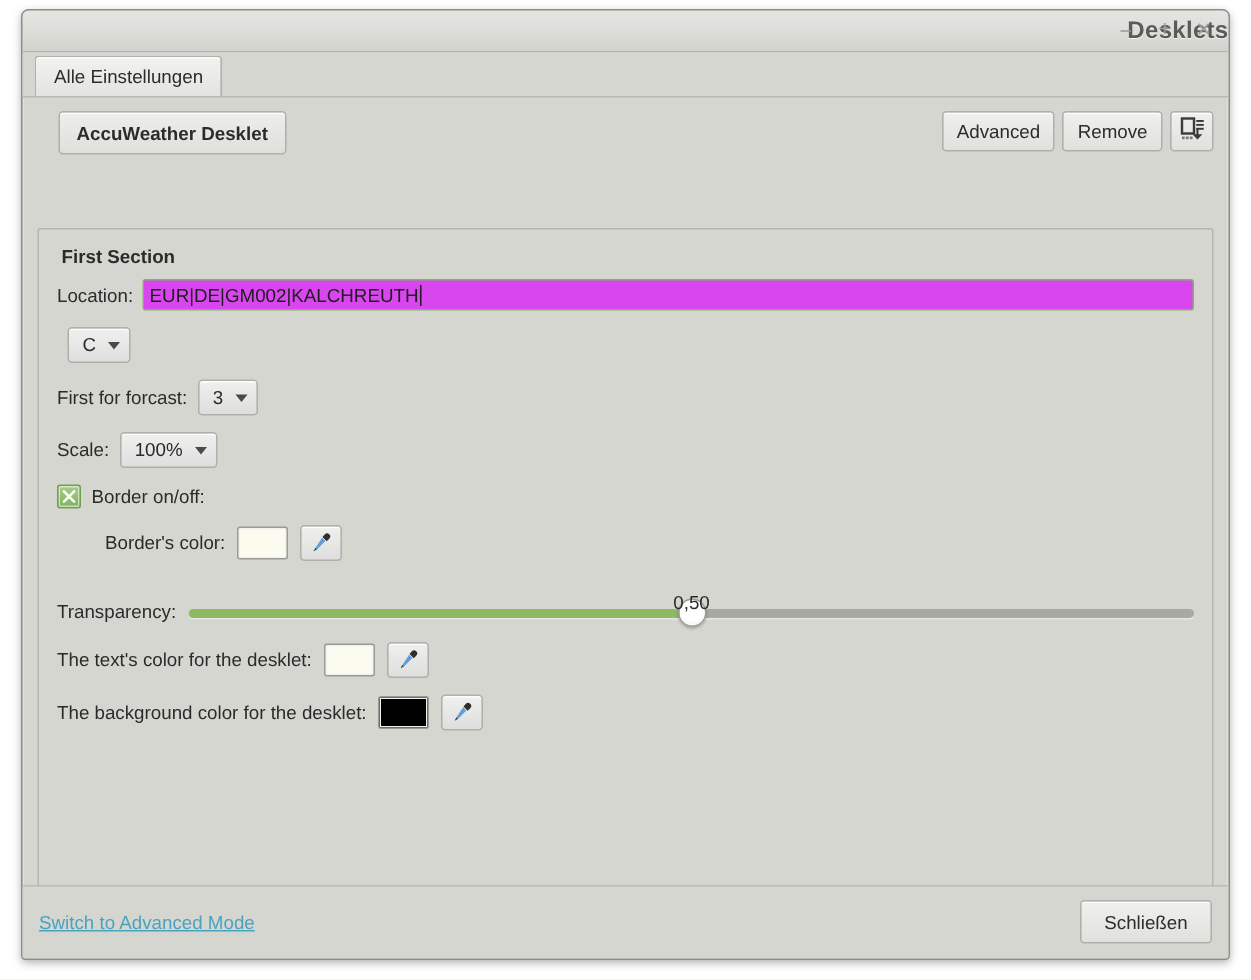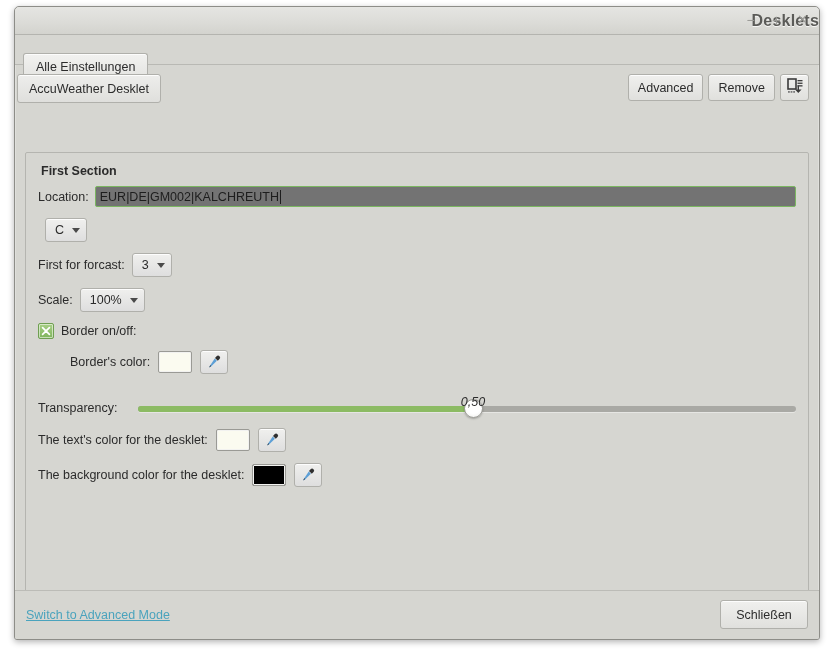--- a/index.html
+++ b/index.html
@@ -84,45 +84,45 @@
     align-items: center;
     font-size: 12.5px;
     color: #2c2c2c;
     background: linear-gradient(to bottom, #f2f2f0, #e3e3e0);
     border: 1px solid #b0b0ab;
     border-bottom: none;
     border-radius: 3px 3px 0 0;
     box-shadow: 0 1px 0 rgba(255,255,255,0.8) inset;
     cursor: pointer;
     white-space: nowrap;
-    margin-top: 16px;
   }
 
   
   .headerrow {
     position: relative;
     height: 46px;
     padding: 0 10px;
   }
   .pill {
     position: absolute;
-    left: 2px;
+    left: 24px;
     top: 9px;
     height: 27px;
     padding: 0 11px;
     display: flex;
     align-items: center;
     font-size: 12.5px;
     color: #2c2c2c;
     background: linear-gradient(to bottom, #eeeeec, #dfdfdc);
     border: 1px solid #b0b0ab;
     border-radius: 3px;
     box-shadow: 0 1px 0 rgba(255,255,255,0.85) inset;
     white-space: nowrap;
     cursor: pointer;
+    font-weight: bold;
   }
   .hdr-right {
     position: absolute;
     right: 10px;
     top: 9px;
     display: flex;
     gap: 5px;
     align-items: center;
   }
   .btn {
@@ -171,21 +171,21 @@
     margin-bottom: 11px;
     font-size: 12.5px;
     color: #2b2b2b;
   }
   .row .lbl { white-space: nowrap; }
 
   .textentry {
     flex: 1;
     height: 21px;
     margin-left: 6px;
-    background: #737373;
+    background: #d946ef;
     border: 1px solid #7bb661;
     border-radius: 2px;
     display: flex;
     align-items: center;
     padding: 0 4px;
     font-size: 12.5px;
     color: #1d1d1d;
     box-sizing: border-box;
     position: relative;
     cursor: text;
@@ -260,21 +260,21 @@
   }
 
   
   .slider-row { position: relative; margin-bottom: 9px; height: 34px; }
   .slider-lbl {
     position: absolute; left: 0; top: 16px;
     font-size: 12.5px; color: #2b2b2b; white-space: nowrap;
   }
   .slider-wrap {
     position: absolute;
-    left: 100px; right: 0; top: 14px; height: 20px; font-style: italic;
+    left: 88px; right: 0; top: 14px; height: 20px;
   }
   .track-bg {
     position: absolute; left: 0; right: 0; top: 7px;
     height: 6px; border-radius: 3px; background: #a9a9a4;
     box-shadow: 0 1px 0 rgba(255,255,255,0.4);
   }
   .track-fill {
     position: absolute; left: 0; top: 7px;
     height: 6px; border-radius: 3px; background: #8cbb63;
   }

